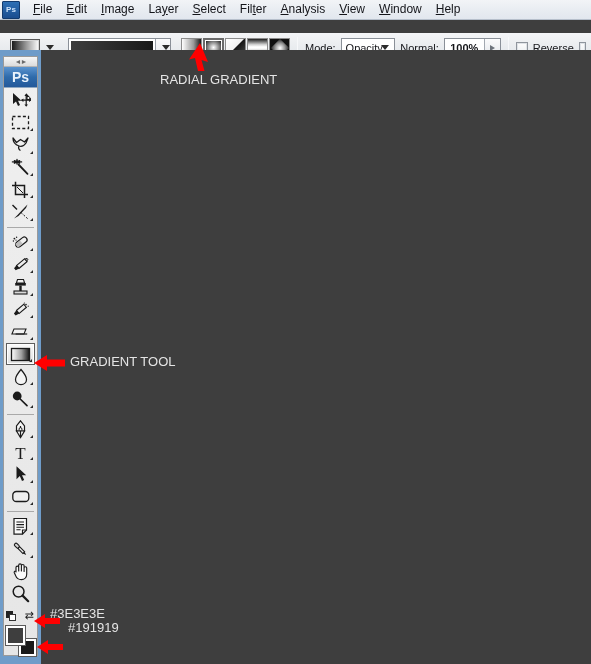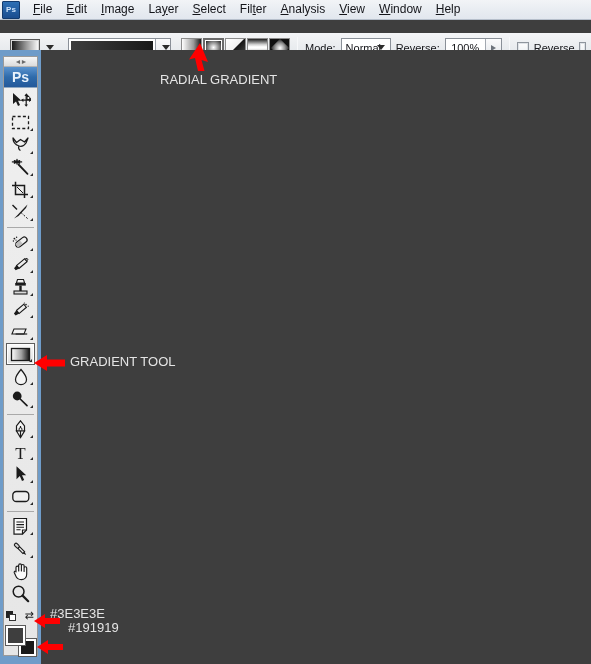--- a/index.html
+++ b/index.html
@@ -92,21 +92,21 @@
   
   .opt-label { font-size: 11px; color: #15161a; margin-right: 5px; white-space: nowrap; }
   #mode-select {
     width: 97px; height: 19px; background: #ffffff;
     border: 1px solid #8a9098; display: flex; align-items: center;
     padding-left: 4px; font-size: 11px; color: #15161a; position: relative;
   }
   #mode-select .tri-down { position: absolute; right: 5px; margin: 0; border-top-color:#2b2b2b; }
   #opacity-box {
     display: flex; align-items: stretch; height: 19px;
-    border: 1px solid #8a9098; background: #fff;
+    border: 1px solid #8a9098; background: #fff; font-weight: bold;
   }
   #opacity-val {
     width: 39px; font-size: 11px; color: #15161a;
     display: flex; align-items: center; justify-content: center;
   }
   #opacity-btn {
     width: 16px; background: linear-gradient(to bottom,#fbfbfc,#e4e7eb);
     border-left: 1px solid #a2a8b0;
     display: flex; align-items: center; justify-content: center;
   }
@@ -235,27 +235,27 @@
       <div class="gtype gt-radial sel"></div>
       <div class="gtype gt-angle"></div>
       <div class="gtype gt-reflect"></div>
       <div class="gtype gt-diamond"></div>
     </div>
 
     <div class="opt-sep"></div>
 
     <div class="opt-label">Mode:</div>
     <div id="mode-select">
-      <span>Normal</span>
+      <span>Opacity</span>
       <span class="tri-down"></span>
     </div>
 
     <div style="width:9px"></div>
 
-    <div class="opt-label">Reverse:</div>
+    <div class="opt-label">Normal:</div>
     <div id="opacity-box">
       <div id="opacity-val">100%</div>
       <div id="opacity-btn">
         <div class="tri-right"></div>
       </div>
     </div>
 
     <div class="opt-sep"></div>
 
     <div class="chk-row">

